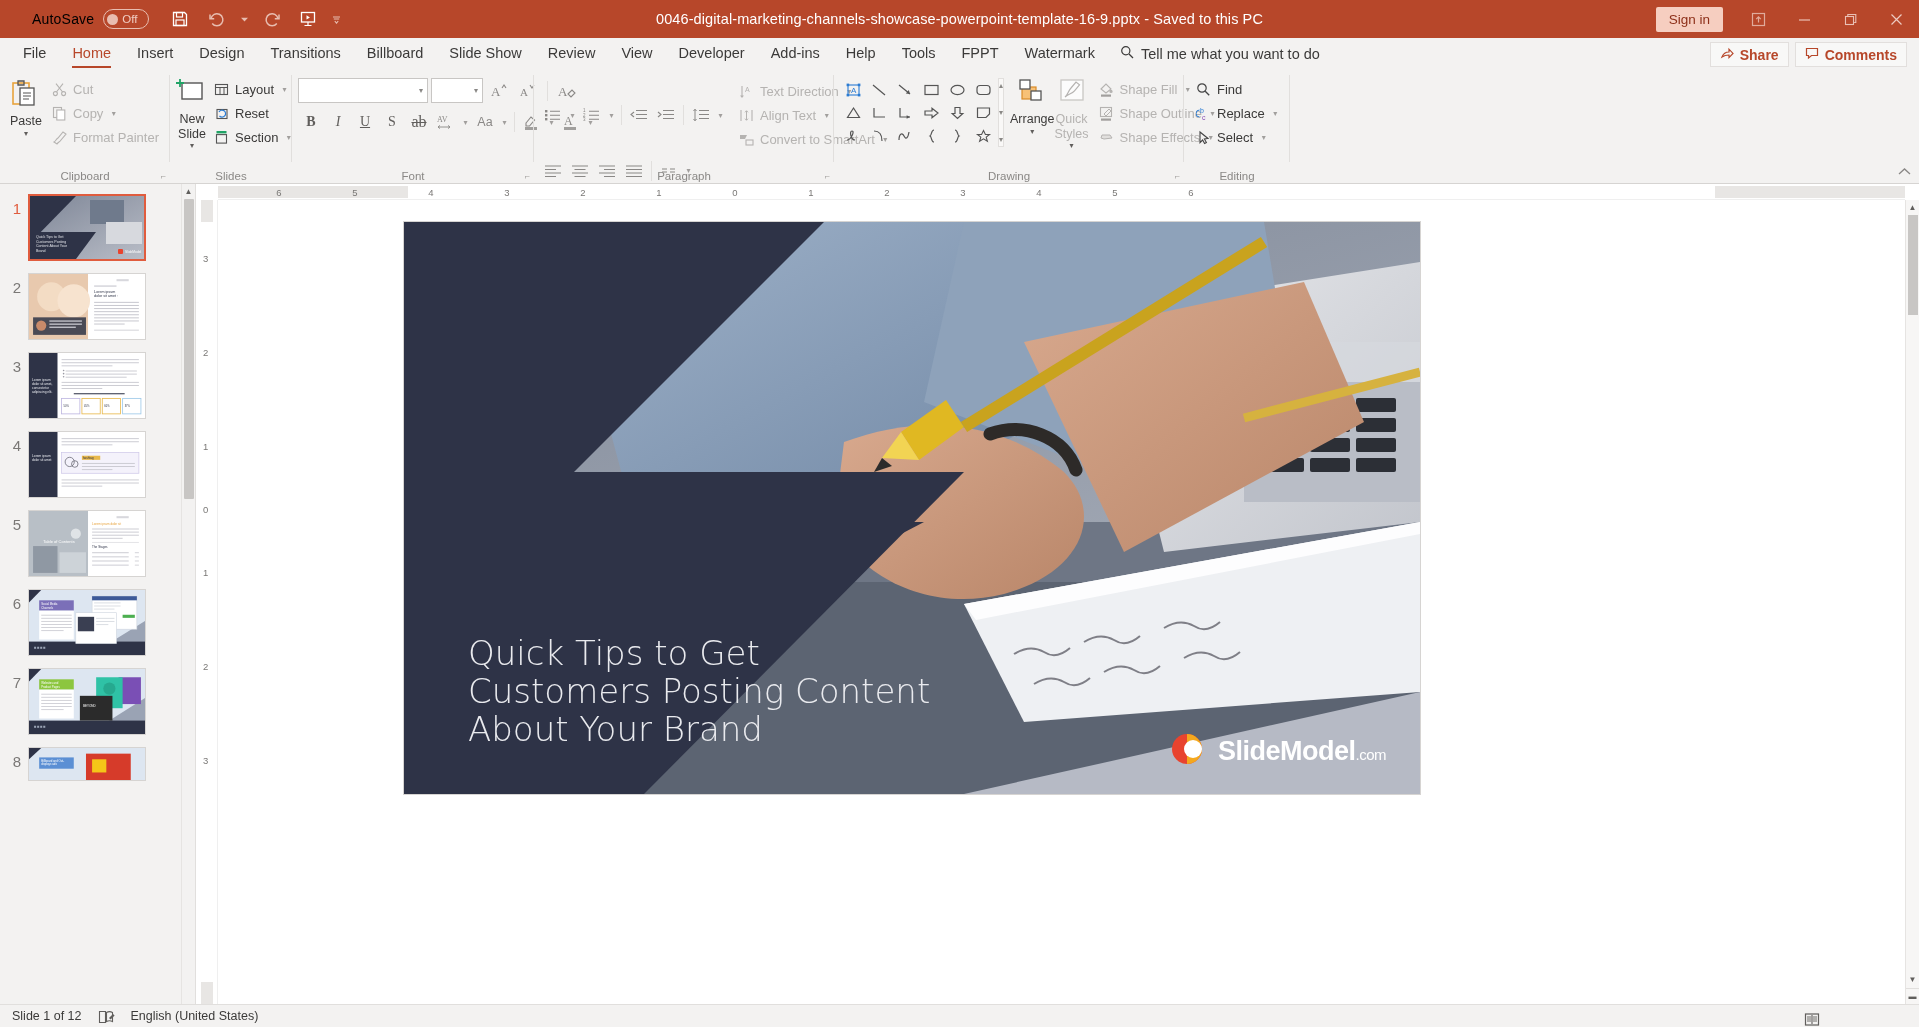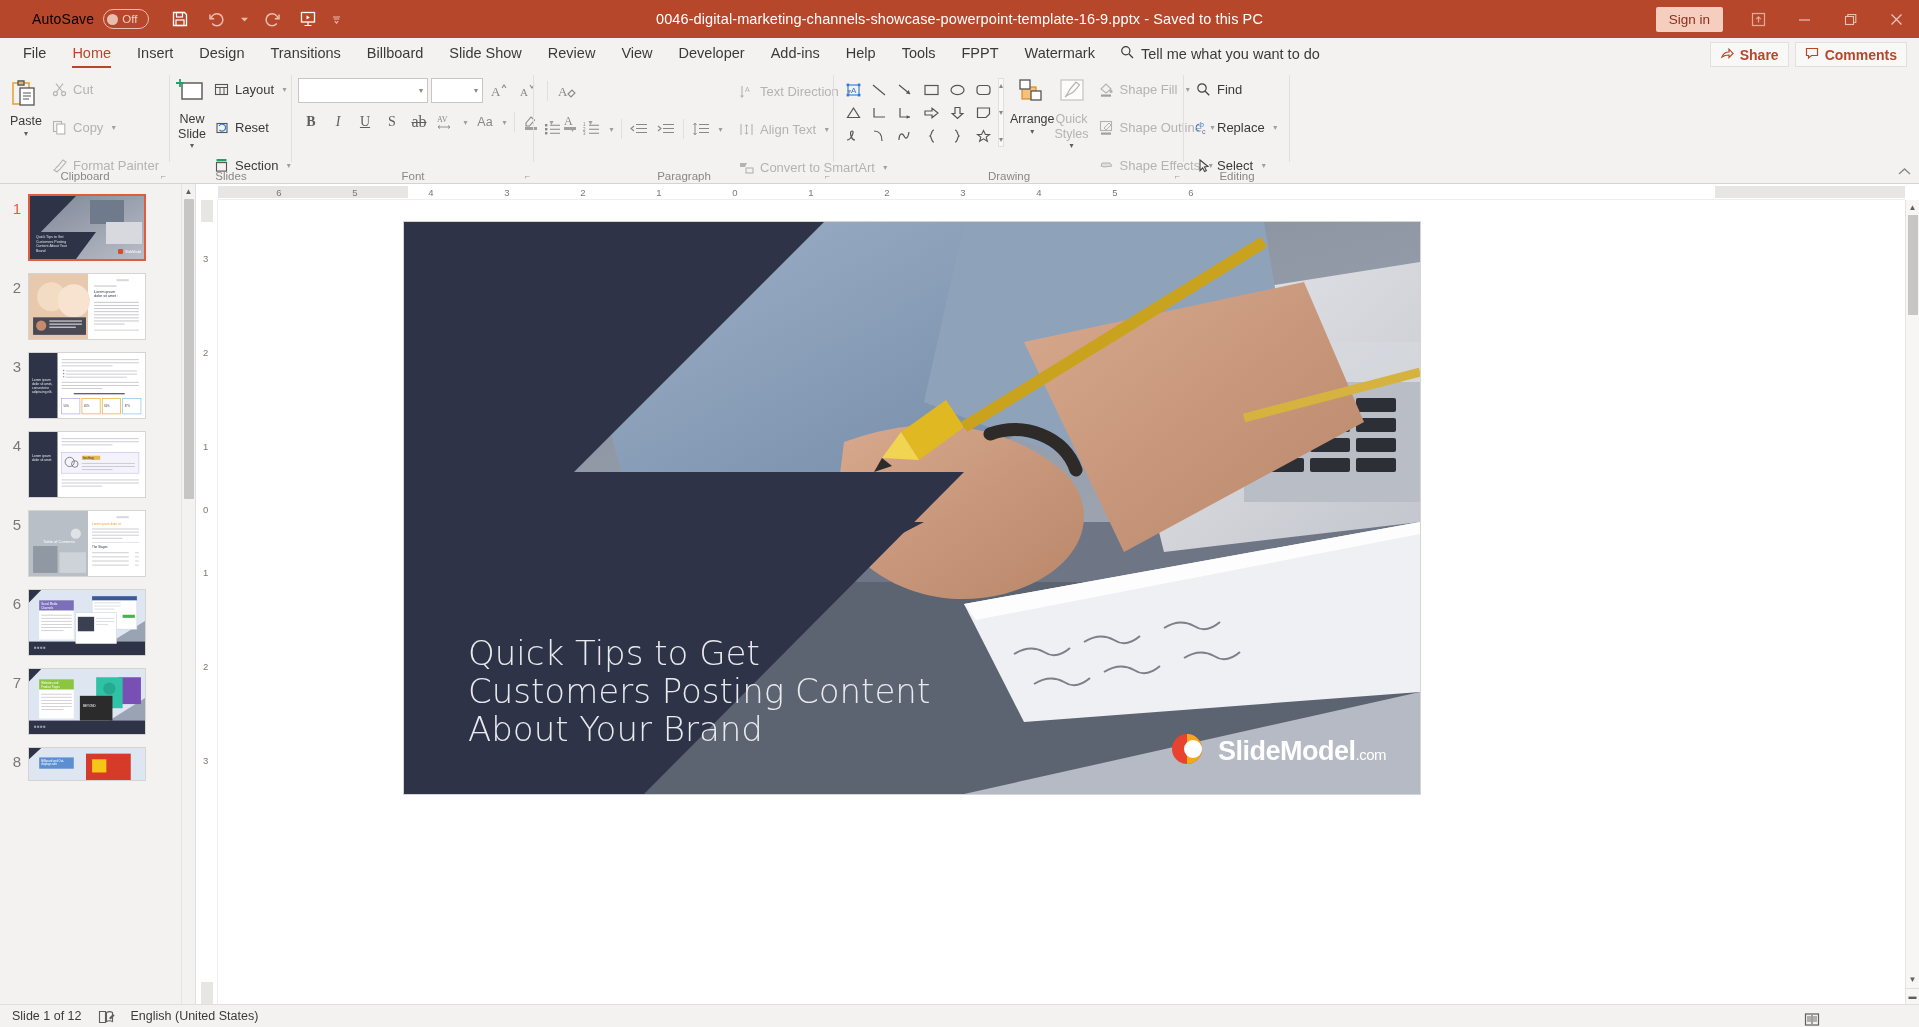--- a/index.html
+++ b/index.html
@@ -81,21 +81,21 @@
   }
   .group.nosep::after { display:none; }
   .dlg { position:absolute; bottom:3px; right:4px; font-size:9px; color:#a19f9d; }
 
   .bigbtn {
     width:52px; display:flex; flex-direction:column; align-items:center; gap:2px;
     padding-top:4px; font-size:12.5px; color:#3b3a39; text-align:center; line-height:1.15;
   }
   .bigbtn.dis { color:#b5b3b1; }
   .caret { font-size:8px; line-height:6px; color:#605e5c; }
-  .stack { display:flex; flex-direction:column; gap:14px; padding-top:4px; }
+  .stack { display:flex; flex-direction:column; gap:0; padding-top:4px; }
   .item {
     display:flex; align-items:center; gap:5px; font-size:13px; color:#3b3a39;
     height:24px; padding:0 5px; white-space:nowrap;
   }
   .item.dis { color:#b5b3b1; }
   .ico { width:17px; height:17px; display:flex; align-items:center; justify-content:center; }
 
   
   .fontrow1 { display:flex; align-items:center; gap:3px; padding-top:5px; }
   .fontrow2 { display:flex; align-items:center; gap:1px; padding-top:7px; }

